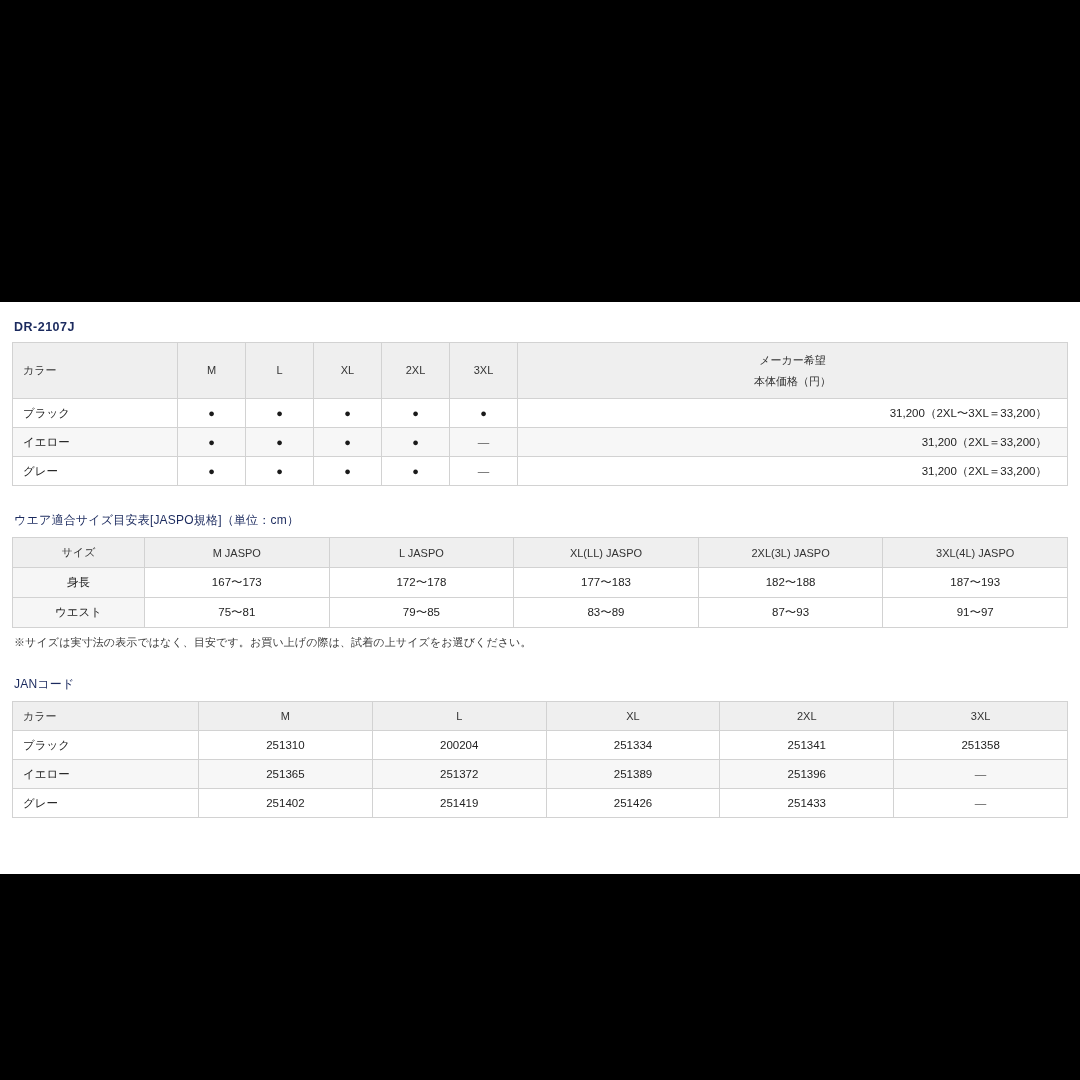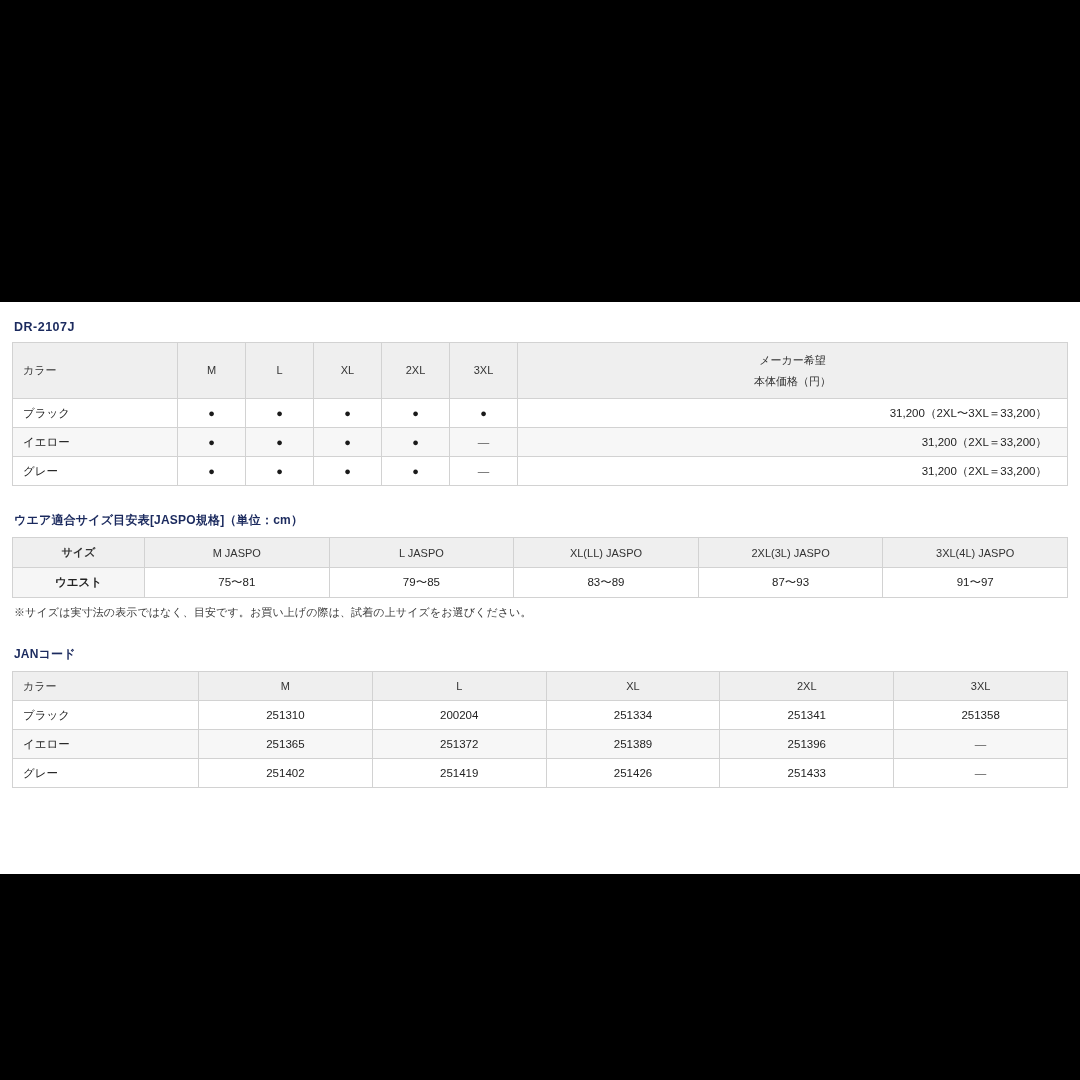--- a/index.html
+++ b/index.html
@@ -65,33 +65,33 @@
   .price-table td { height: 29px; }
   .price-table .row td { background: #ffffff; }
   .price-table .row.alt td { background: #f7f7f7; }
   .dot { font-size: 11px; color: #1a1a1a; }
   .dash { color: #555; }
   .price-hdr-2line { line-height: 1.85; }
 
   
   .section-title {
     font-size: 12px;
-    font-weight: bold;
+    font-weight: normal;
     color: #1b2a5e;
     margin: 26px 0 8px 2px;
     letter-spacing: 0.2px;
   }
   .note {
     font-size: 11px;
     color: #3a3a3a;
     margin: 7px 0 0 2px;
     letter-spacing: 0.1px;
   }
   
-  .size-table .c-first { width: 132px; font-weight: bold; }
+  .size-table .c-first { width: 132px; }
   .size-table .hdr td { background: #efefef; }
   .size-table .rowlabel { background: #f6f6f6; }
   .size-table td { height: 30px; }
 
   
   .jan-table .c-color { width: 186px; text-align: left; padding-left: 10px; }
   .jan-table td { height: 29px; }
   .jan-table .row.alt td { background: #f7f7f7; }
   .jan-table .hdr td { background: #efefef; }
 </style>
@@ -156,20 +156,28 @@
       <tbody>
         <tr class="hdr">
           <td class="c-first">サイズ</td>
           <td>M JASPO</td>
           <td>L JASPO</td>
           <td>XL(LL) JASPO</td>
           <td>2XL(3L) JASPO</td>
           <td>3XL(4L) JASPO</td>
         </tr>
         <tr>
+          <td class="c-first rowlabel">身長</td>
+          <td>167〜173</td>
+          <td>172〜178</td>
+          <td>177〜183</td>
+          <td>182〜188</td>
+          <td>187〜193</td>
+        </tr>
+        <tr>
           <td class="c-first rowlabel">ウエスト</td>
           <td>75〜81</td>
           <td>79〜85</td>
           <td>83〜89</td>
           <td>87〜93</td>
           <td>91〜97</td>
         </tr>
       </tbody>
     </table>
 

